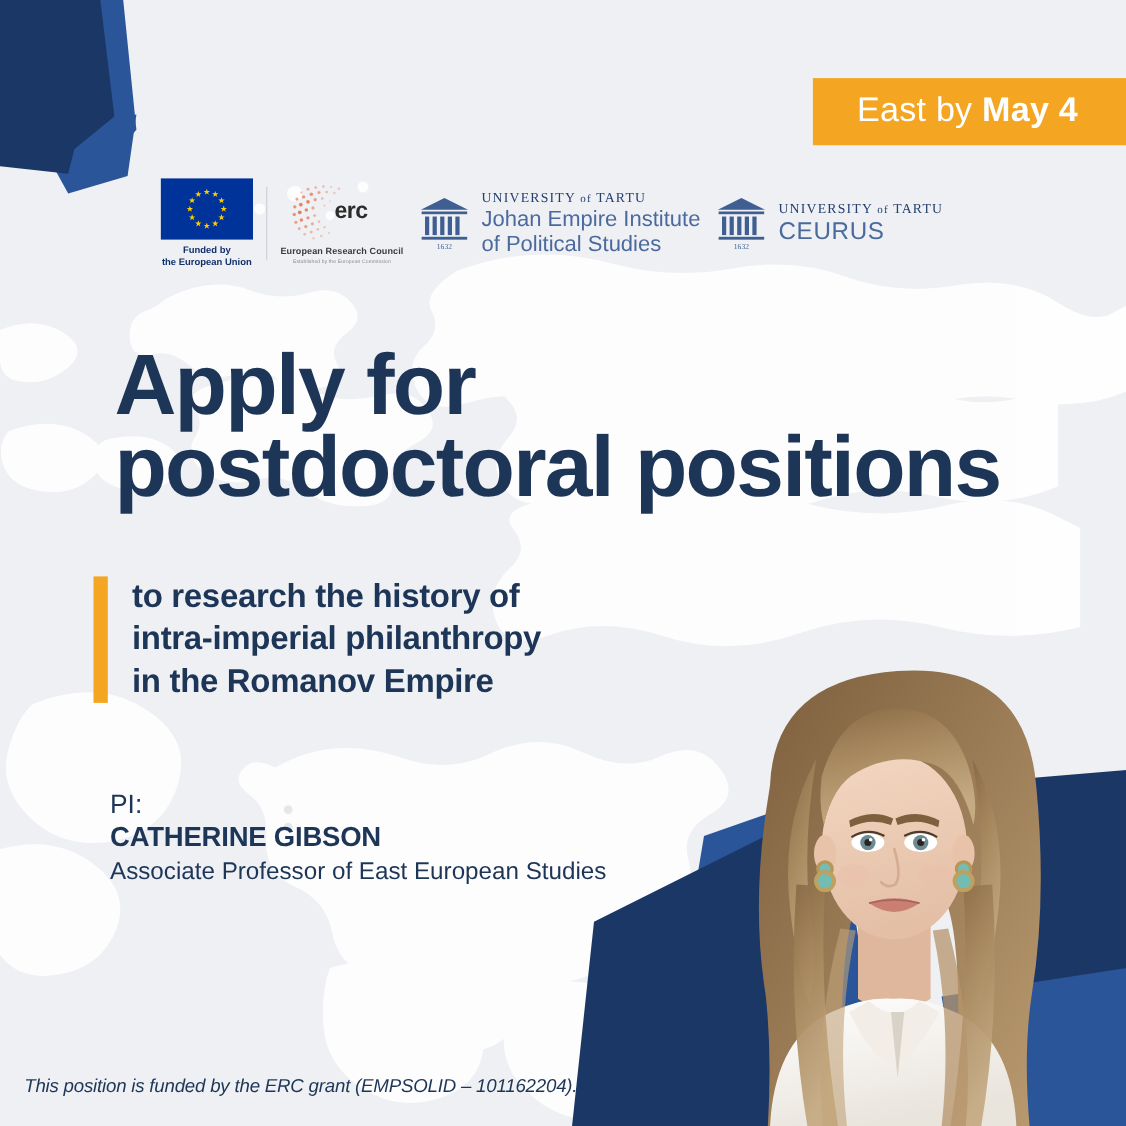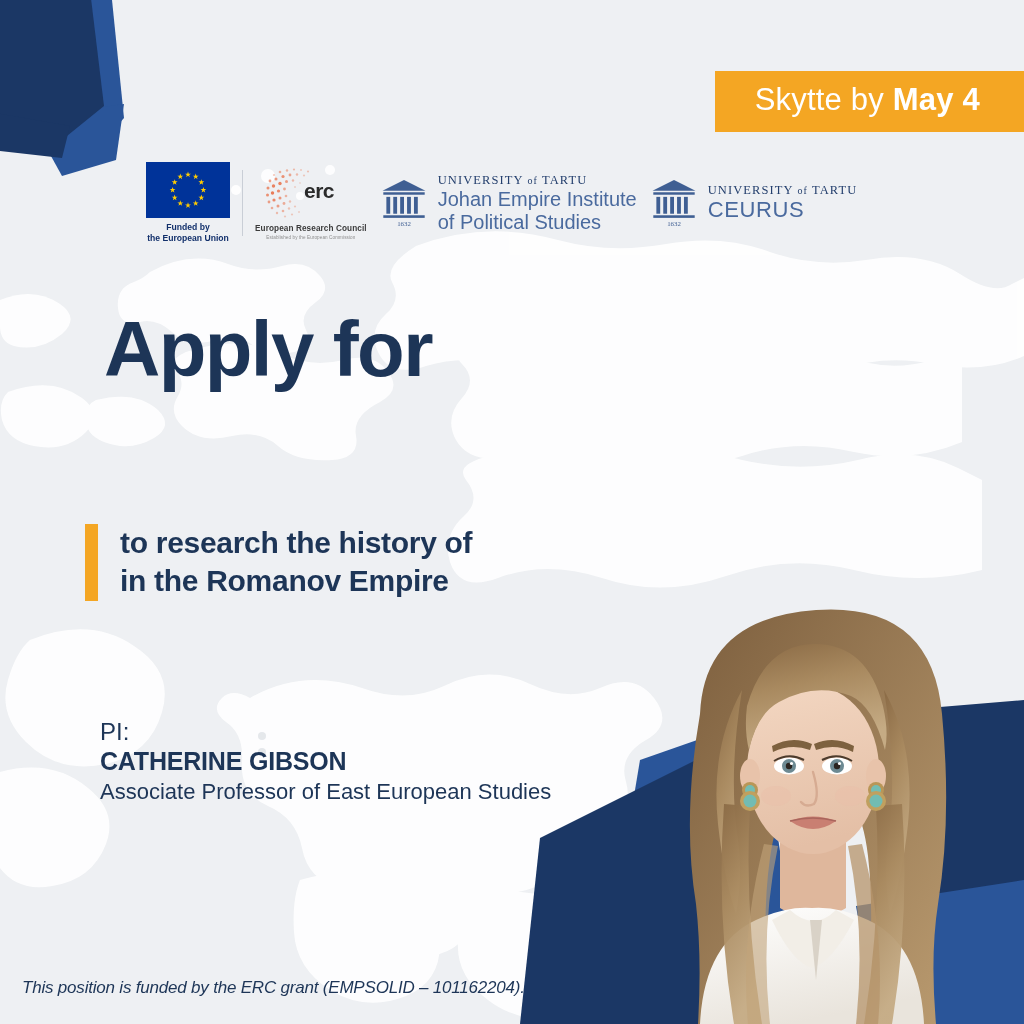--- a/index.html
+++ b/index.html
@@ -167,21 +167,21 @@
   <polygon points="-10,-10 90,-10 104,106 62,140 -10,126" fill="#1b3765"></polygon>
   <polygon points="-10,112 70,126 62,158 -10,150" fill="#1b3765"></polygon>
 
   <polygon points="640,760 760,718 806,1024 596,1024" fill="#2a5599"></polygon>
   <polygon points="540,838 712,752 780,1024 520,1024" fill="#1b3765"></polygon>
   <polygon points="880,712 1024,700 1024,1024 900,1024" fill="#1b3765"></polygon>
   <polygon points="856,906 1024,880 1024,1024 876,1024" fill="#2a5599"></polygon>
 </svg>
 
 <div class="apply-banner">
-  <span>Skytte by</span>
+  <span>East by</span>
   <span class="strong">May 4</span>
 </div>
 
 <div class="logo-strip">
 
   <div class="logo-cell">
     <div class="eu-flag-wrap">
       <svg class="eu-flag" viewBox="0 0 120 80" xmlns="http://www.w3.org/2000/svg">
         <rect width="120" height="80" fill="#003399"></rect>
         <g fill="#ffcc00">
@@ -329,26 +329,28 @@
         <span class="sm">of</span>
         <span>TARTU</span>
       </div>
       <div class="uni-name ceurus">CEURUS</div>
     </div>
   </div>
 </div>
 
 <div class="headline">
   <span class="l2">Apply for</span>
+  <span class="l2">postdoctoral positions</span>
 </div>
 
 <div class="subtitle-block">
   <div class="accent-bar"></div>
   <div class="subtitle">
     <div>to research the history of</div>
+    <div>intra-imperial philanthropy</div>
     <div>in the Romanov Empire</div>
   </div>
 </div>
 
 <div class="pi-block">
   <div class="pi-label">PI:</div>
   <div class="pi-name">CATHERINE GIBSON</div>
   <div class="pi-role">Associate Professor of  East European Studies</div>
 </div>
 

